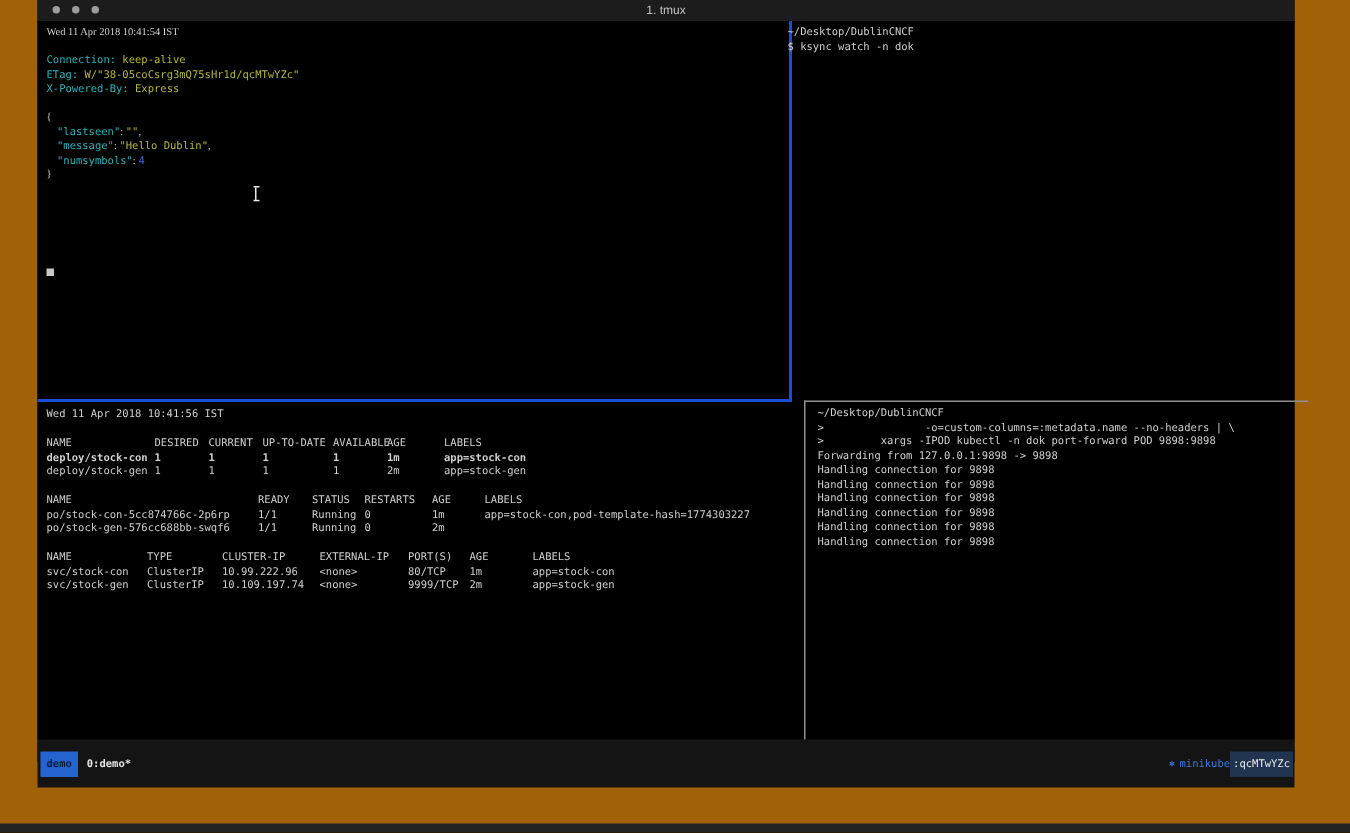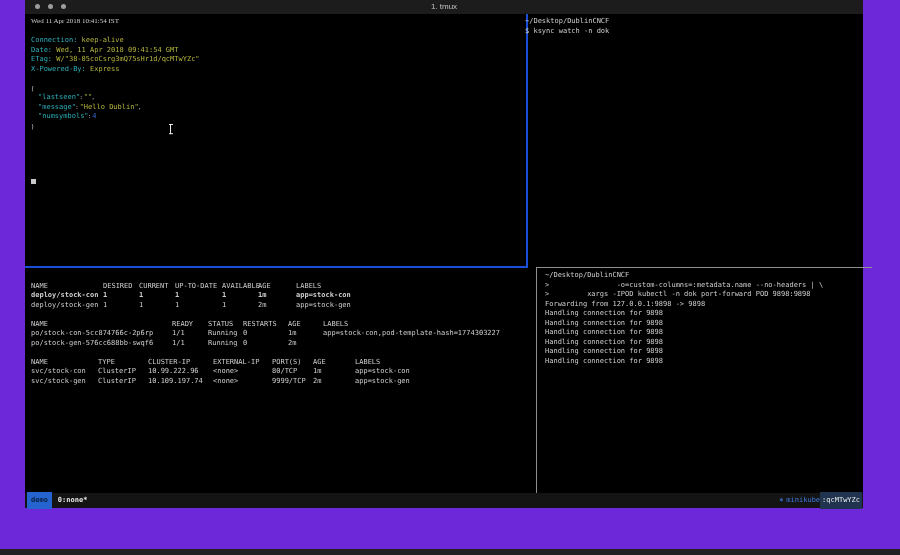--- a/index.html
+++ b/index.html
@@ -1,16 +1,16 @@
 <!DOCTYPE html>
 <html><head>
 <meta charset="utf-8">
 <style>
   html,body{margin:0;padding:0;background:#000;}
-  .screen{position:relative;width:900px;height:555px;background:#6d28d9;overflow:hidden;
+  .screen{position:relative;width:900px;height:555px;background:#a16207;overflow:hidden;
           font-family:"DejaVu Sans Mono",monospace;}
   .window{position:absolute;left:25px;top:0;width:838px;height:508px;background:#000;}
   
   .titlebar{position:absolute;left:0;top:0;width:100%;height:14px;background:#1c1c1c;
             border-bottom:1px solid #060606;}
   .lights{position:absolute;left:10px;top:4px;display:flex;gap:8px;}
   .light{width:5px;height:5px;border-radius:50%;background:#9d9d9d;display:inline-block;}
   .title{position:absolute;left:0;right:0;top:2px;text-align:center;color:#c2c2c2;
          font-family:"Liberation Sans",sans-serif;font-size:8px;}
   
@@ -27,21 +27,21 @@
   .trow{display:grid;}
   .trow > div{white-space:pre;overflow:visible;}
   
   .mouse-ibeam{position:absolute;left:143px;top:110px;width:5px;height:11px;}
   .mouse-ibeam::before{content:"";position:absolute;left:2px;top:1px;height:9px;width:1.4px;background:#e9e9e9;}
   .mouse-ibeam::after{content:"";position:absolute;left:0.5px;top:0;width:4px;height:1.4px;background:#e9e9e9;
                       box-shadow:0 9.2px 0 #e9e9e9;}
   
   .blockcursor{position:absolute;left:6px;top:165px;width:5px;height:5px;background:#c9c9c9;}
   
-  .statusbar{position:absolute;left:0;top:493px;width:100%;height:15px;background:#141414;
+  .statusbar{position:absolute;left:0;top:493px;width:100%;height:32px;background:#141414;
              display:flex;align-items:center;font-size:7px;line-height:15px;justify-content:flex-end;}
   .session{background:#2563cf;color:#0a1d3c;padding:1px 4px;margin-left:2px;font-weight:bold;}
   .winlabel{color:#e8e8e8;font-weight:bold;margin-left:6px;}
   .spacer{flex:1;}
   .helm{color:#3f7ae0;margin-right:3px;}
   .ctx{color:#3f7ae0;}
   .ns{color:#ececec;background:#20344f;padding:1px 2px;margin-right:1px;}
   .bottom-strip{position:absolute;left:0;top:549px;width:900px;height:6px;background:#222;}
 </style>
 </head>
@@ -59,39 +59,39 @@
       <div class="title">1. tmux</div>
     </div>
 
     <div class="content">
 
       <div class="pane pane-tl">
         <div>
             <div class="line"><span class="c-white">Wed 11 Apr 2018 10:41:54 IST</span></div>
             <div class="line"></div>
             <div class="line"><span class="c-cyan">Connection: </span><span class="c-yellow">keep-alive</span></div>
-            <div class="line"><span class="c-cyan">Date: </span><span class="c-yellow">Wed, 11 Apr 2018 09:41:54 GMT</span></div>
             <div class="line"><span class="c-cyan">ETag: </span><span class="c-yellow">W/"38-05coCsrg3mQ75sHr1d/qcMTwYZc"</span></div>
             <div class="line"><span class="c-cyan">X-Powered-By: </span><span class="c-yellow">Express</span></div>
             <div class="line"></div>
             <div class="line"><span class="c-white">{</span></div>
             <div class="line"><span class="c-white">    </span><span class="c-cyan">"lastseen"</span><span class="c-white">: </span><span class="c-yellow">""</span><span class="c-white">,</span></div>
             <div class="line"><span class="c-white">    </span><span class="c-cyan">"message"</span><span class="c-white">: </span><span class="c-yellow">"Hello Dublin"</span><span class="c-white">,</span></div>
             <div class="line"><span class="c-white">    </span><span class="c-cyan">"numsymbols"</span><span class="c-white">: </span><span class="c-blue">4</span></div>
             <div class="line"><span class="c-white">}</span></div>
           </div>
         <span class="blockcursor"></span>
       </div>
 
       <div class="pane pane-tr">
         <div class="line">~/Desktop/DublinCNCF</div>
         <div class="line">$ ksync watch -n dok</div>
       </div>
 
       <div class="pane pane-bl">
+        <div class="line">Wed 11 Apr 2018 10:41:56 IST</div>
         <div class="line"></div>
         <div>
             <div class="trow" style="grid-template-columns: 72px 36px 36px 47px 36px 38px auto;"><div>NAME</div><div>DESIRED</div><div>CURRENT</div><div>UP-TO-DATE</div><div>AVAILABLE</div><div>AGE</div><div>LABELS</div></div>
             <div class="trow" style="grid-template-columns: 72px 36px 36px 47px 36px 38px auto; font-weight: bold;"><div>deploy/stock-con</div><div>1</div><div>1</div><div>1</div><div>1</div><div>1m</div><div>app=stock-con</div></div>
             <div class="trow" style="grid-template-columns: 72px 36px 36px 47px 36px 38px auto;"><div>deploy/stock-gen</div><div>1</div><div>1</div><div>1</div><div>1</div><div>2m</div><div>app=stock-gen</div></div>
           </div>
         <div class="line"></div>
         <div>
             <div class="trow" style="grid-template-columns: 141px 36px 35px 45px 35px auto;"><div>NAME</div><div>READY</div><div>STATUS</div><div>RESTARTS</div><div>AGE</div><div>LABELS</div></div>
             <div class="trow" style="grid-template-columns: 141px 36px 35px 45px 35px auto;"><div>po/stock-con-5cc874766c-2p6rp</div><div>1/1</div><div>Running</div><div>0</div><div>1m</div><div>app=stock-con,pod-template-hash=1774303227</div></div>
@@ -118,21 +118,21 @@
             <div class="line">Handling connection for 9898</div>
             <div class="line">Handling connection for 9898</div>
           </div>
       </div>
 
       <div class="mouse-ibeam"></div>
     </div>
 
     <div class="statusbar">
       <span class="session">demo</span>
-      <span class="winlabel">0:none*</span>
+      <span class="winlabel">0:demo*</span>
       <span class="spacer"></span>
       <span class="helm">⎈</span>
       <span class="ctx">minikube</span>
       <span class="ns">:qcMTwYZc</span>
     </div>
 
   </div>
   <div class="bottom-strip"></div>
 </div>
 

